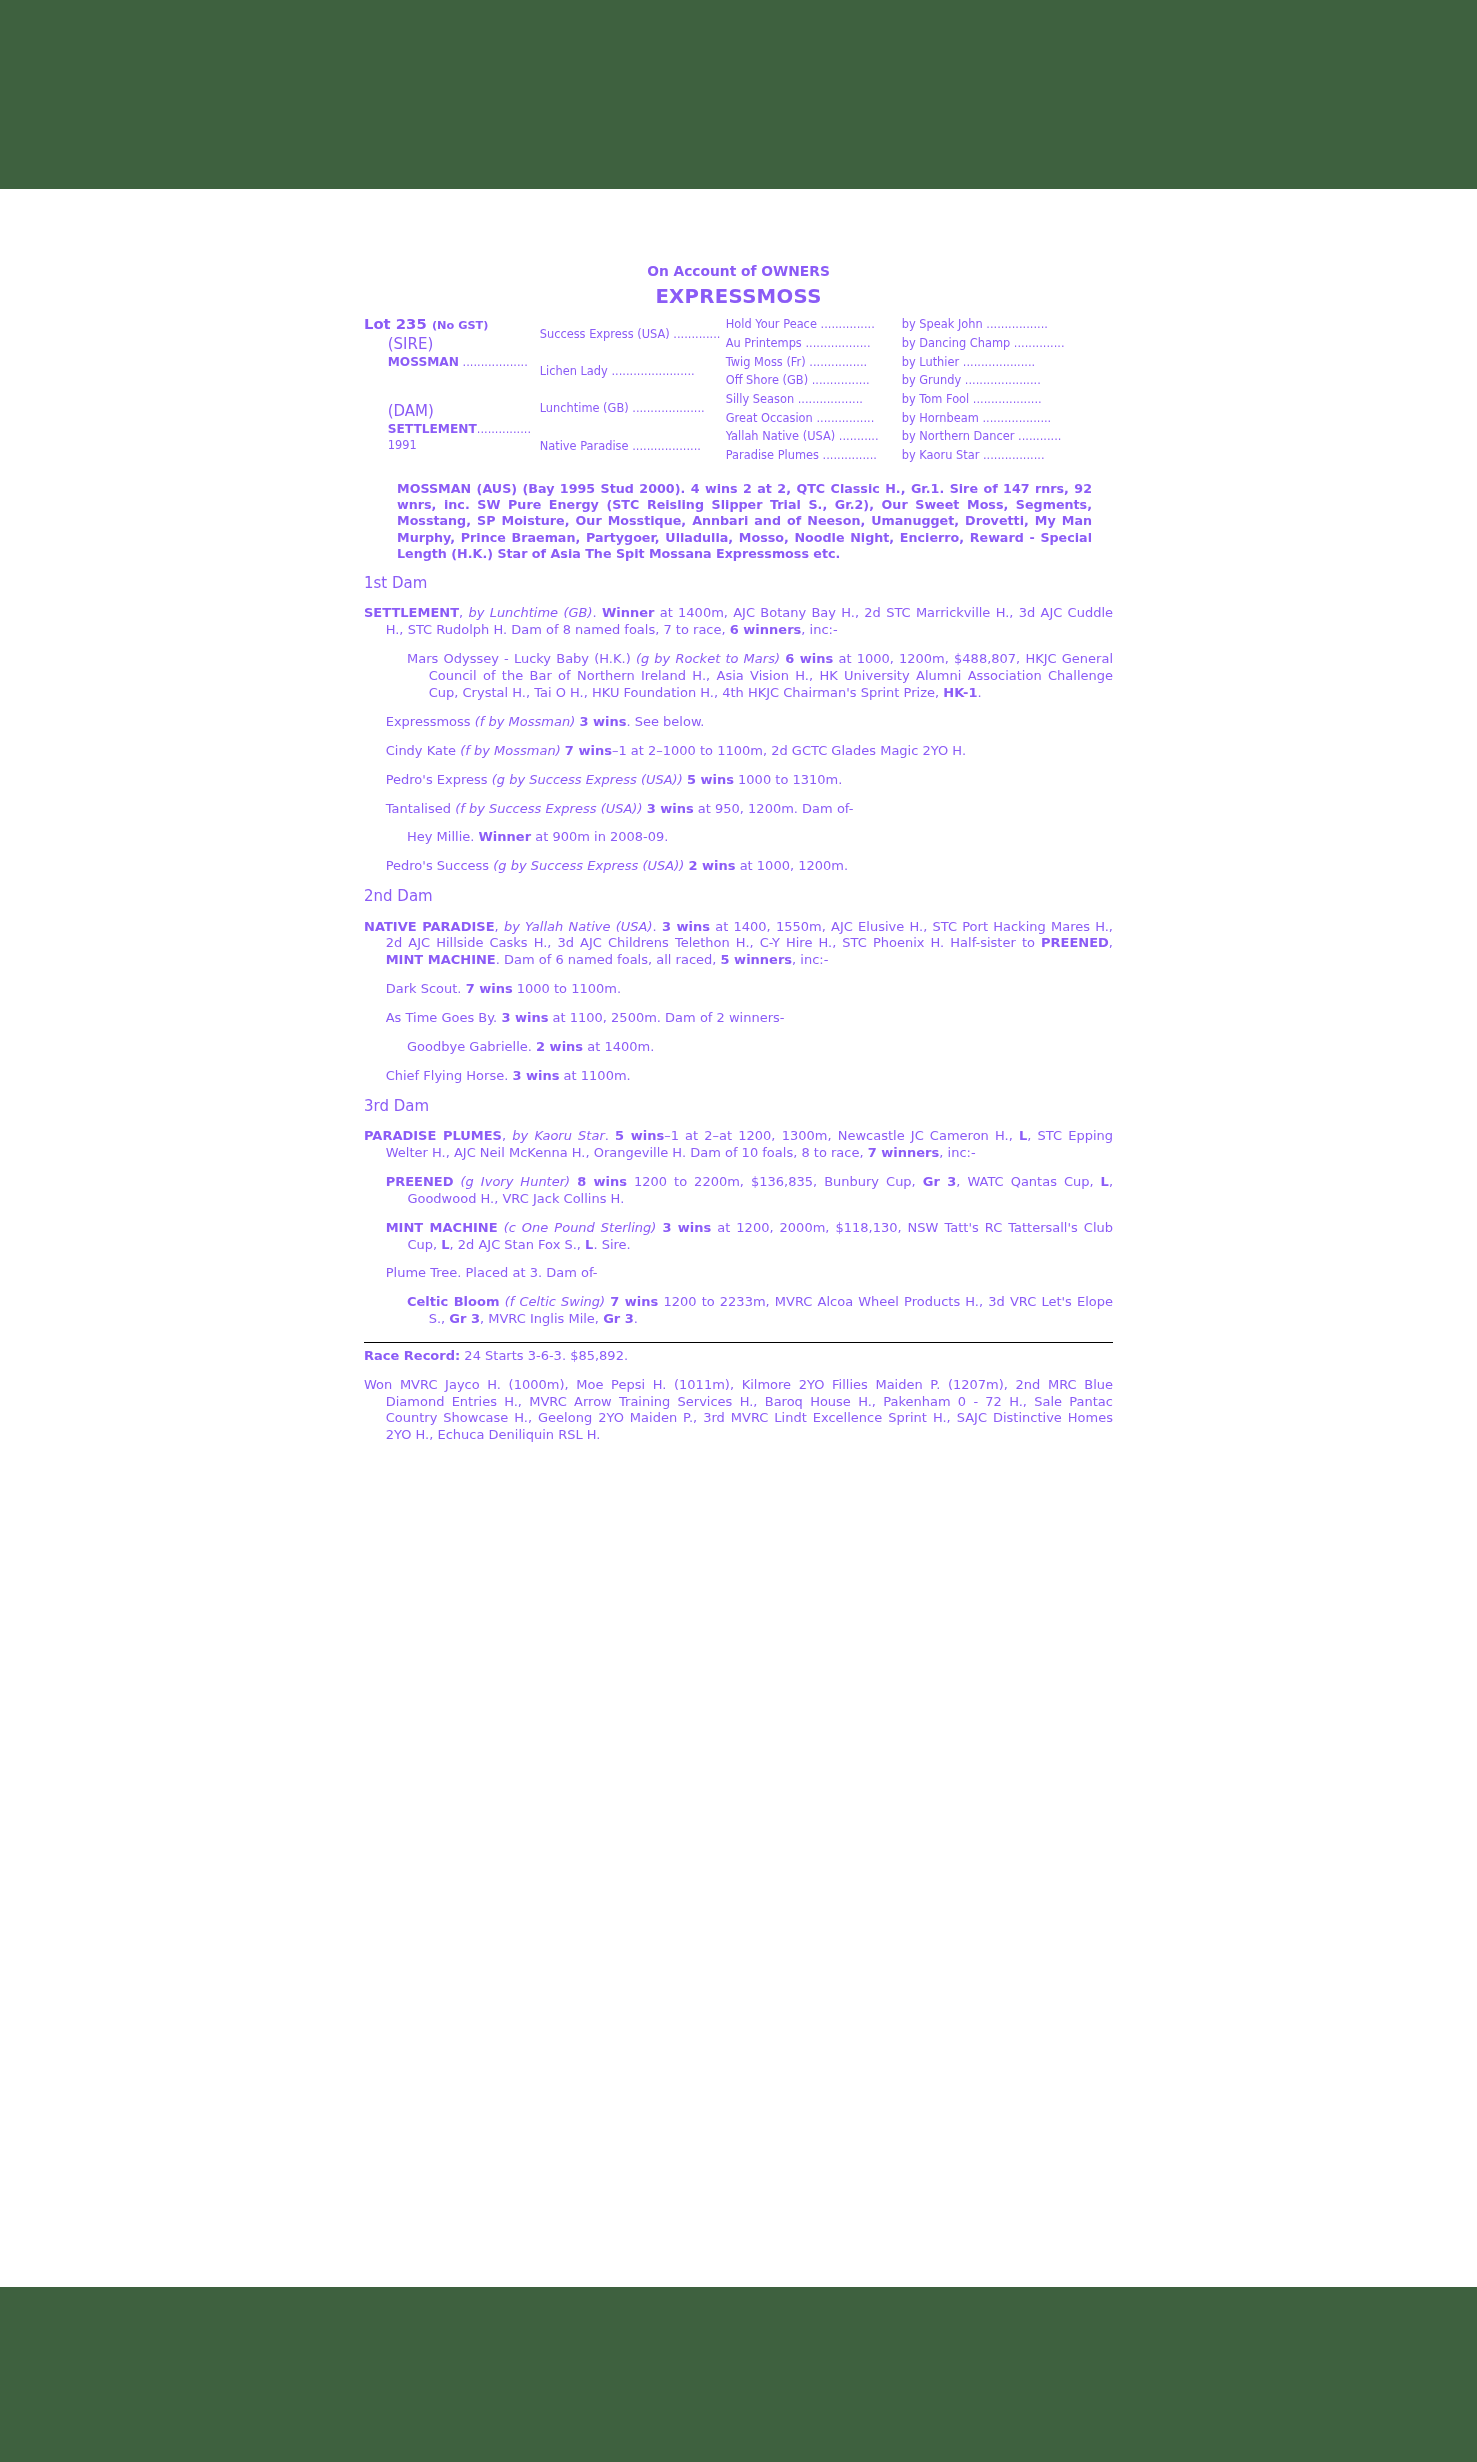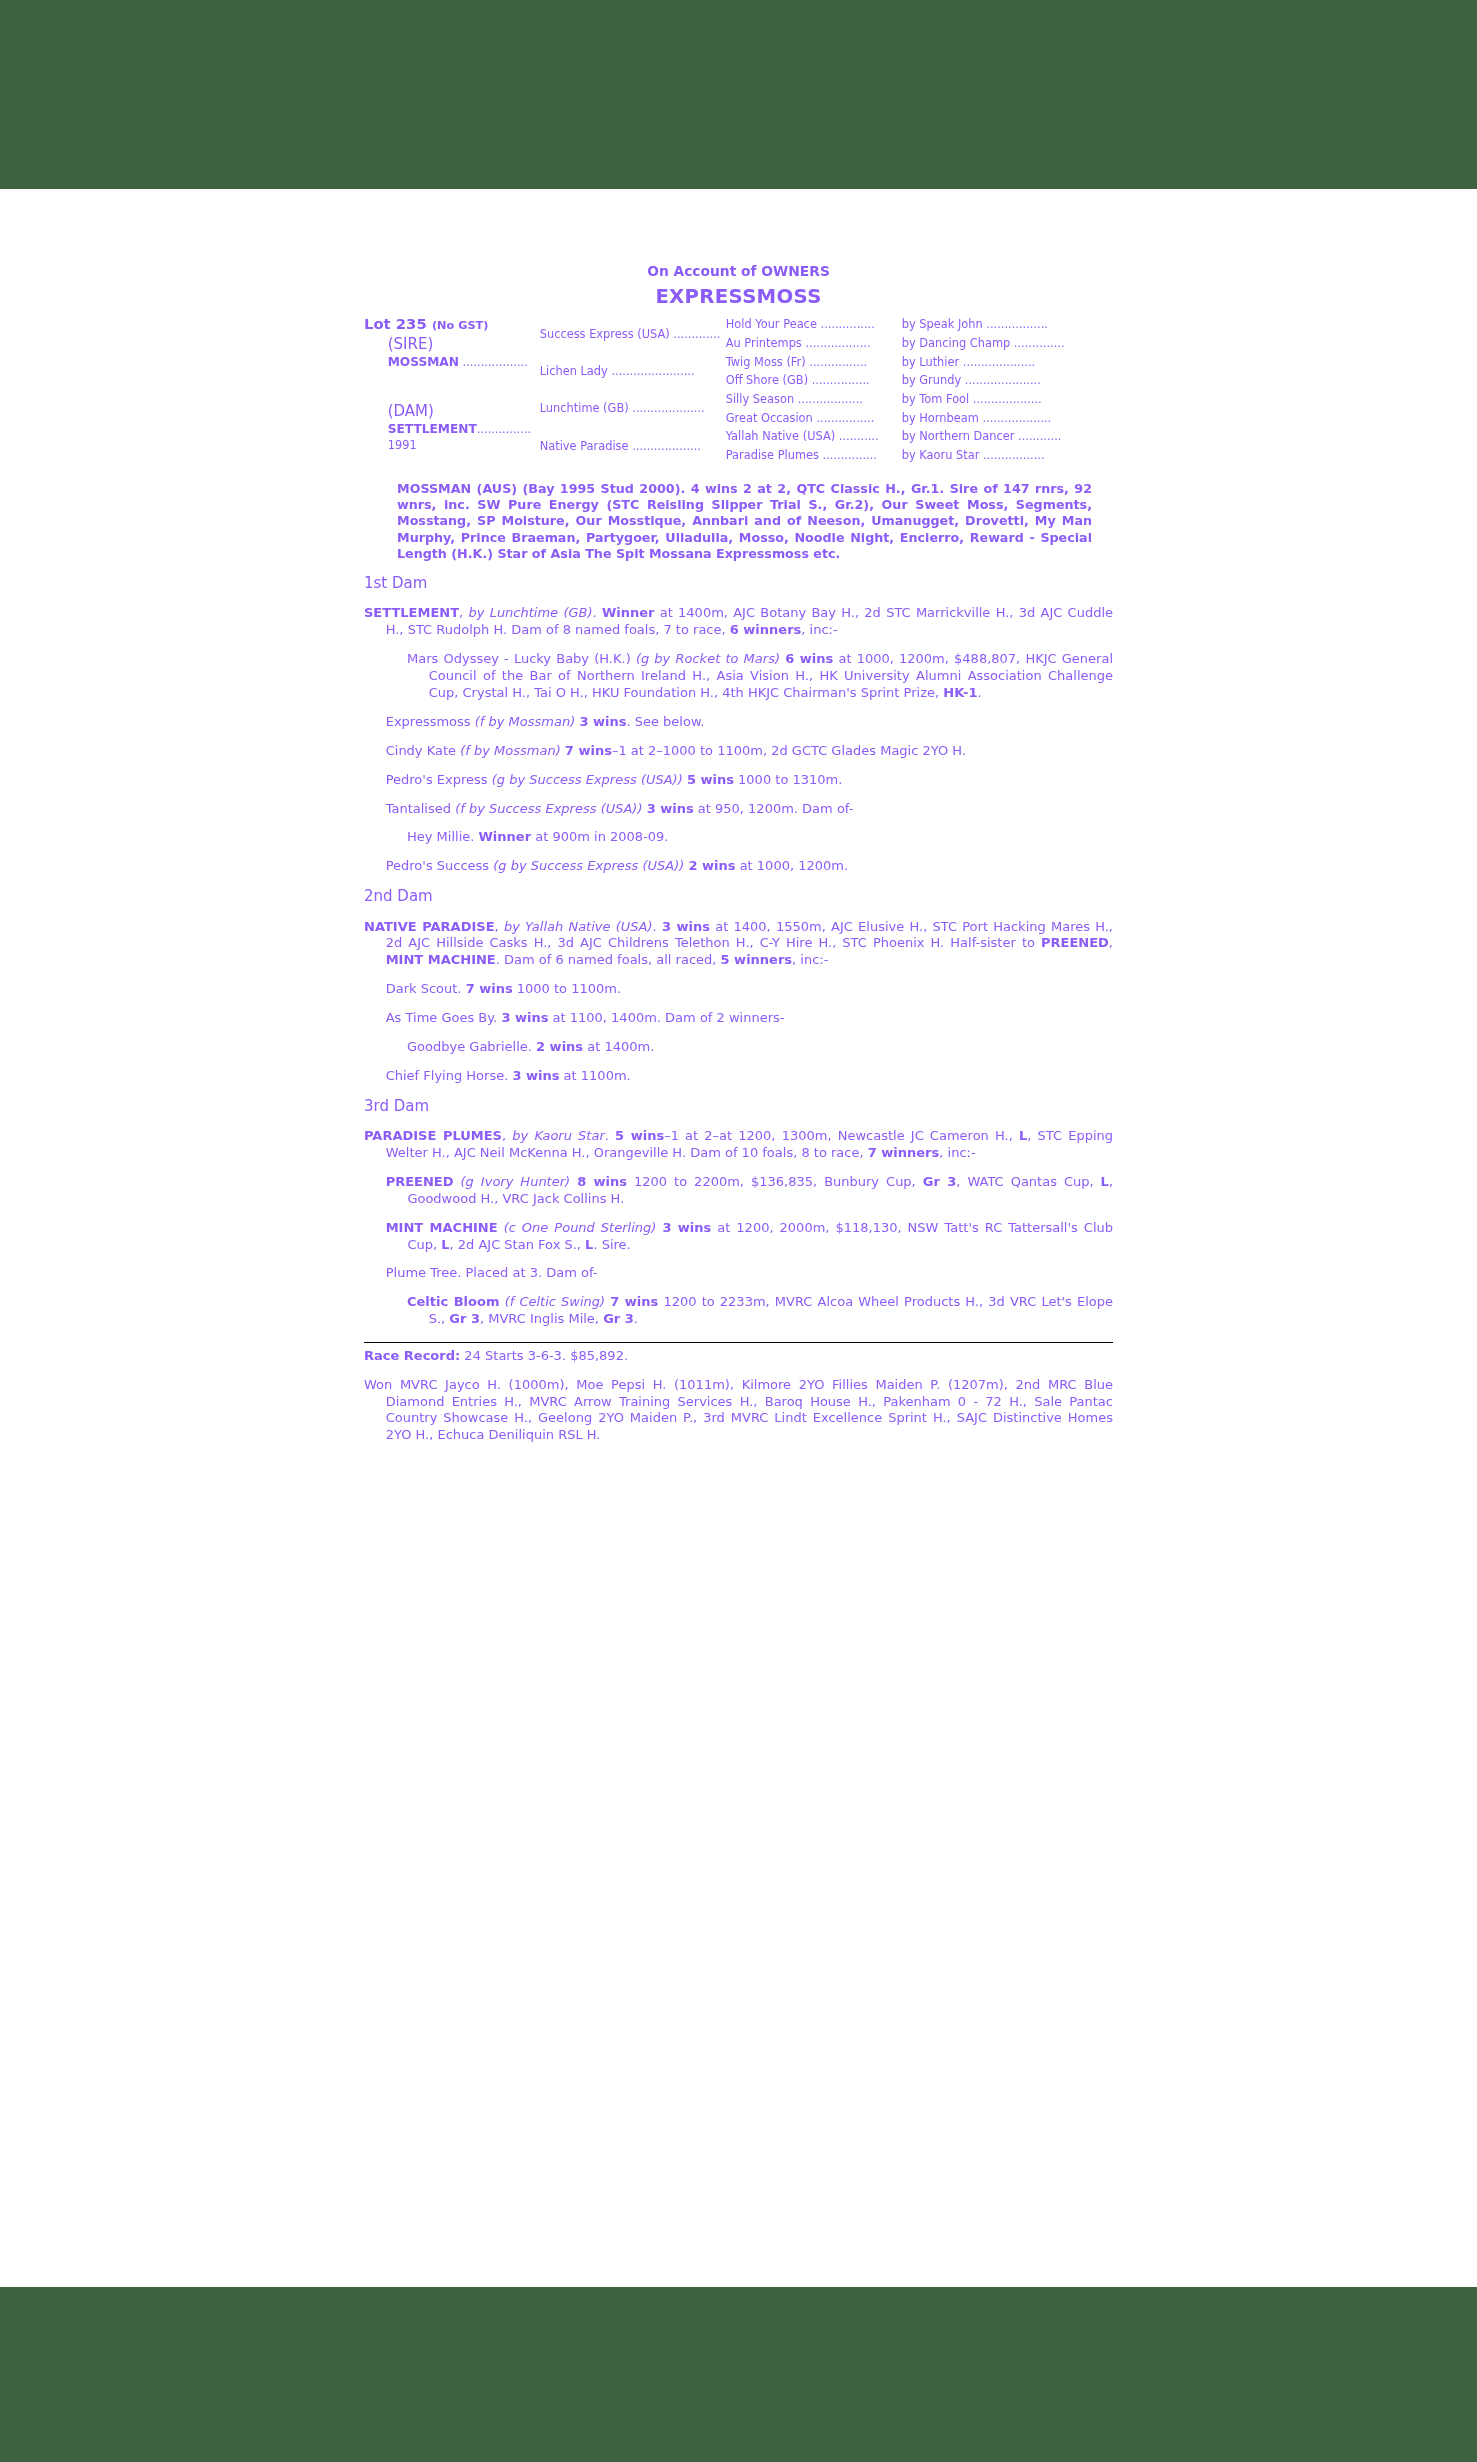--- a/index.html
+++ b/index.html
@@ -206,21 +206,21 @@
         <div class="para ind2"><span>Pedro's Express </span><span class="ital">(g by Success Express (USA))</span><span> </span><span class="bold">5 wins</span><span> 1000 to 1310m.</span></div>
         <div class="para ind2"><span>Tantalised </span><span class="ital">(f by Success Express (USA))</span><span> </span><span class="bold">3 wins</span><span> at 950, 1200m. Dam of-</span></div>
         <div class="para ind3"><span>Hey Millie. </span><span class="bold">Winner</span><span> at 900m in 2008-09.</span></div>
         <div class="para ind2"><span>Pedro's Success </span><span class="ital">(g by Success Express (USA))</span><span> </span><span class="bold">2 wins</span><span> at 1000, 1200m.</span></div>
       </div>
 
     <h2 class="damhead">2nd Dam</h2>
     <div class="para hang0" id="second-dam-intro"><span class="bold">NATIVE PARADISE</span><span>, </span><span class="ital">by Yallah Native (USA)</span><span>. </span><span class="bold">3 wins</span><span> at 1400, 1550m, AJC Elusive H., STC Port Hacking Mares H., 2d AJC Hillside Casks H., 3d AJC Childrens Telethon H., C-Y Hire H., STC Phoenix H. Half-sister to </span><span class="bold">PREENED</span><span>, </span><span class="bold">MINT MACHINE</span><span>. Dam of 6 named foals, all raced, </span><span class="bold">5 winners</span><span>, inc:-</span></div>
     <div id="second-dam-progeny">
         <div class="para ind2"><span>Dark Scout. </span><span class="bold">7 wins</span><span> 1000 to 1100m.</span></div>
-        <div class="para ind2"><span>As Time Goes By. </span><span class="bold">3 wins</span><span> at 1100, 1400m. Dam of 2 winners-</span></div>
+        <div class="para ind2"><span>As Time Goes By. </span><span class="bold">3 wins</span><span> at 1100, 2500m. Dam of 2 winners-</span></div>
         <div class="para ind3"><span>Goodbye Gabrielle. </span><span class="bold">2 wins</span><span> at 1400m.</span></div>
         <div class="para ind2"><span>Chief Flying Horse. </span><span class="bold">3 wins</span><span> at 1100m.</span></div>
       </div>
 
     <h2 class="damhead">3rd Dam</h2>
     <div class="para hang0" id="third-dam-intro"><span class="bold">PARADISE PLUMES</span><span>, </span><span class="ital">by Kaoru Star</span><span>. </span><span class="bold">5 wins</span><span>–1 at 2–at 1200, 1300m, Newcastle JC Cameron H., </span><span class="bold">L</span><span>, STC Epping Welter H., AJC Neil McKenna H., Orangeville H. Dam of 10 foals, 8 to race, </span><span class="bold">7 winners</span><span>, inc:-</span></div>
     <div id="third-dam-progeny">
         <div class="para ind2"><span class="bold">PREENED</span><span> </span><span class="ital">(g Ivory Hunter)</span><span> </span><span class="bold">8 wins</span><span> 1200 to 2200m, $136,835, Bunbury Cup, </span><span class="bold">Gr 3</span><span>, WATC Qantas Cup, </span><span class="bold">L</span><span>, Goodwood H., VRC Jack Collins H.</span></div>
         <div class="para ind2"><span class="bold">MINT MACHINE</span><span> </span><span class="ital">(c One Pound Sterling)</span><span> </span><span class="bold">3 wins</span><span> at 1200, 2000m, $118,130, NSW Tatt's RC Tattersall's Club Cup, </span><span class="bold">L</span><span>, 2d AJC Stan Fox S., </span><span class="bold">L</span><span>. Sire.</span></div>
         <div class="para ind2"><span>Plume Tree. Placed at 3. Dam of-</span></div>

